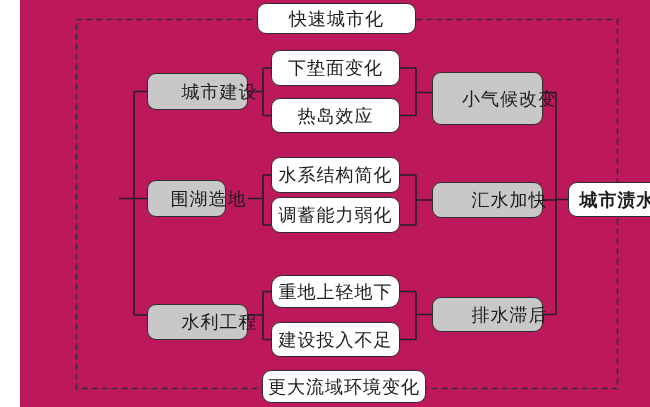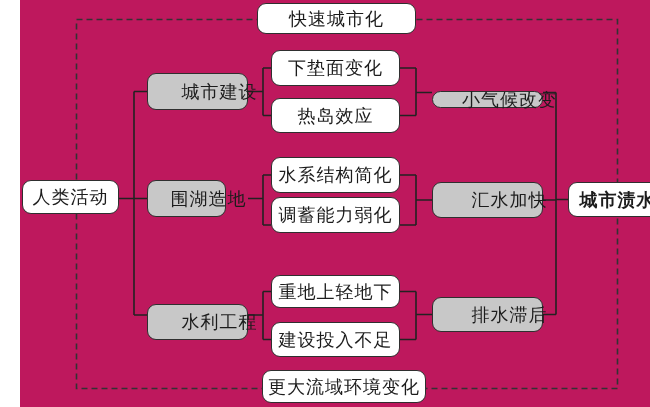--- a/index.html
+++ b/index.html
@@ -61,32 +61,31 @@
     <path d="M228 315 H243 M243 291.5 V339.5 M243 291.5 H251 M243 339.5 H251" fill="none" stroke="#222222" stroke-width="1.6"></path>
     <path d="M380 291.5 H396 M380 339.5 H396 M396 291.5 V339.5 M396 314.5 H412" fill="none" stroke="#222222" stroke-width="1.6"></path>
 
     <path d="M523 92.5 H536 M523 200 H536 M523 314.5 H536 M536 92.5 V314.5 M536 199.5 H548" fill="none" stroke="#222222" stroke-width="1.6"></path>
   </svg>
 
   <div class="node" style="left:237px; top:3px; width:159px; height:31px;">快速城市化</div>
 
   <div class="node" style="left:242px; top:370px; width:164px; height:33px;">更大流域环境变化</div>
 
-  <div class="node" style="left:2px; top:180px; width:97px; height:34px;">人类活动</div>
 
   <div class="node" style="left:548px; top:182px; width:99px; height:35px;font-weight:bold;">城市渍水</div>
 
   <div class="node gray" style="left:127px; top:73px; width:101px; height:37px;">城市建设</div>
   <div class="node" style="left:251px; top:50px; width:129px; height:36px;">下垫面变化</div>
   <div class="node" style="left:251px; top:98px; width:129px; height:35px;">热岛效应</div>
-  <div class="node gray" style="left:412px; top:91px; width:111px; height:17px;">小气候改变</div>
+  <div class="node gray" style="left:412px; top:72px; width:111px; height:53px;">小气候改变</div>
 
   <div class="node gray" style="left:127px; top:180px; width:79px; height:37px;">围湖造地</div>
   <div class="node" style="left:251px; top:157px; width:129px; height:36px;">水系结构简化</div>
   <div class="node" style="left:251px; top:197px; width:129px; height:36px;">调蓄能力弱化</div>
   <div class="node gray" style="left:412px; top:182px; width:111px; height:36px;">汇水加快</div>
 
   <div class="node gray" style="left:127px; top:304px; width:101px; height:36px;">水利工程</div>
-  <div class="node" style="left:251px; top:275px; width:129px; height:33px;">重地上轻地下</div>
+  <div class="node" style="left:251px; top:275px; width:129px; height:33px;border-radius:11px;">重地上轻地下</div>
   <div class="node" style="left:251px; top:322px; width:129px; height:35px;">建设投入不足</div>
   <div class="node gray" style="left:412px; top:297px; width:111px; height:35px;">排水滞后</div>
 
 </div>
 
 </body></html>

